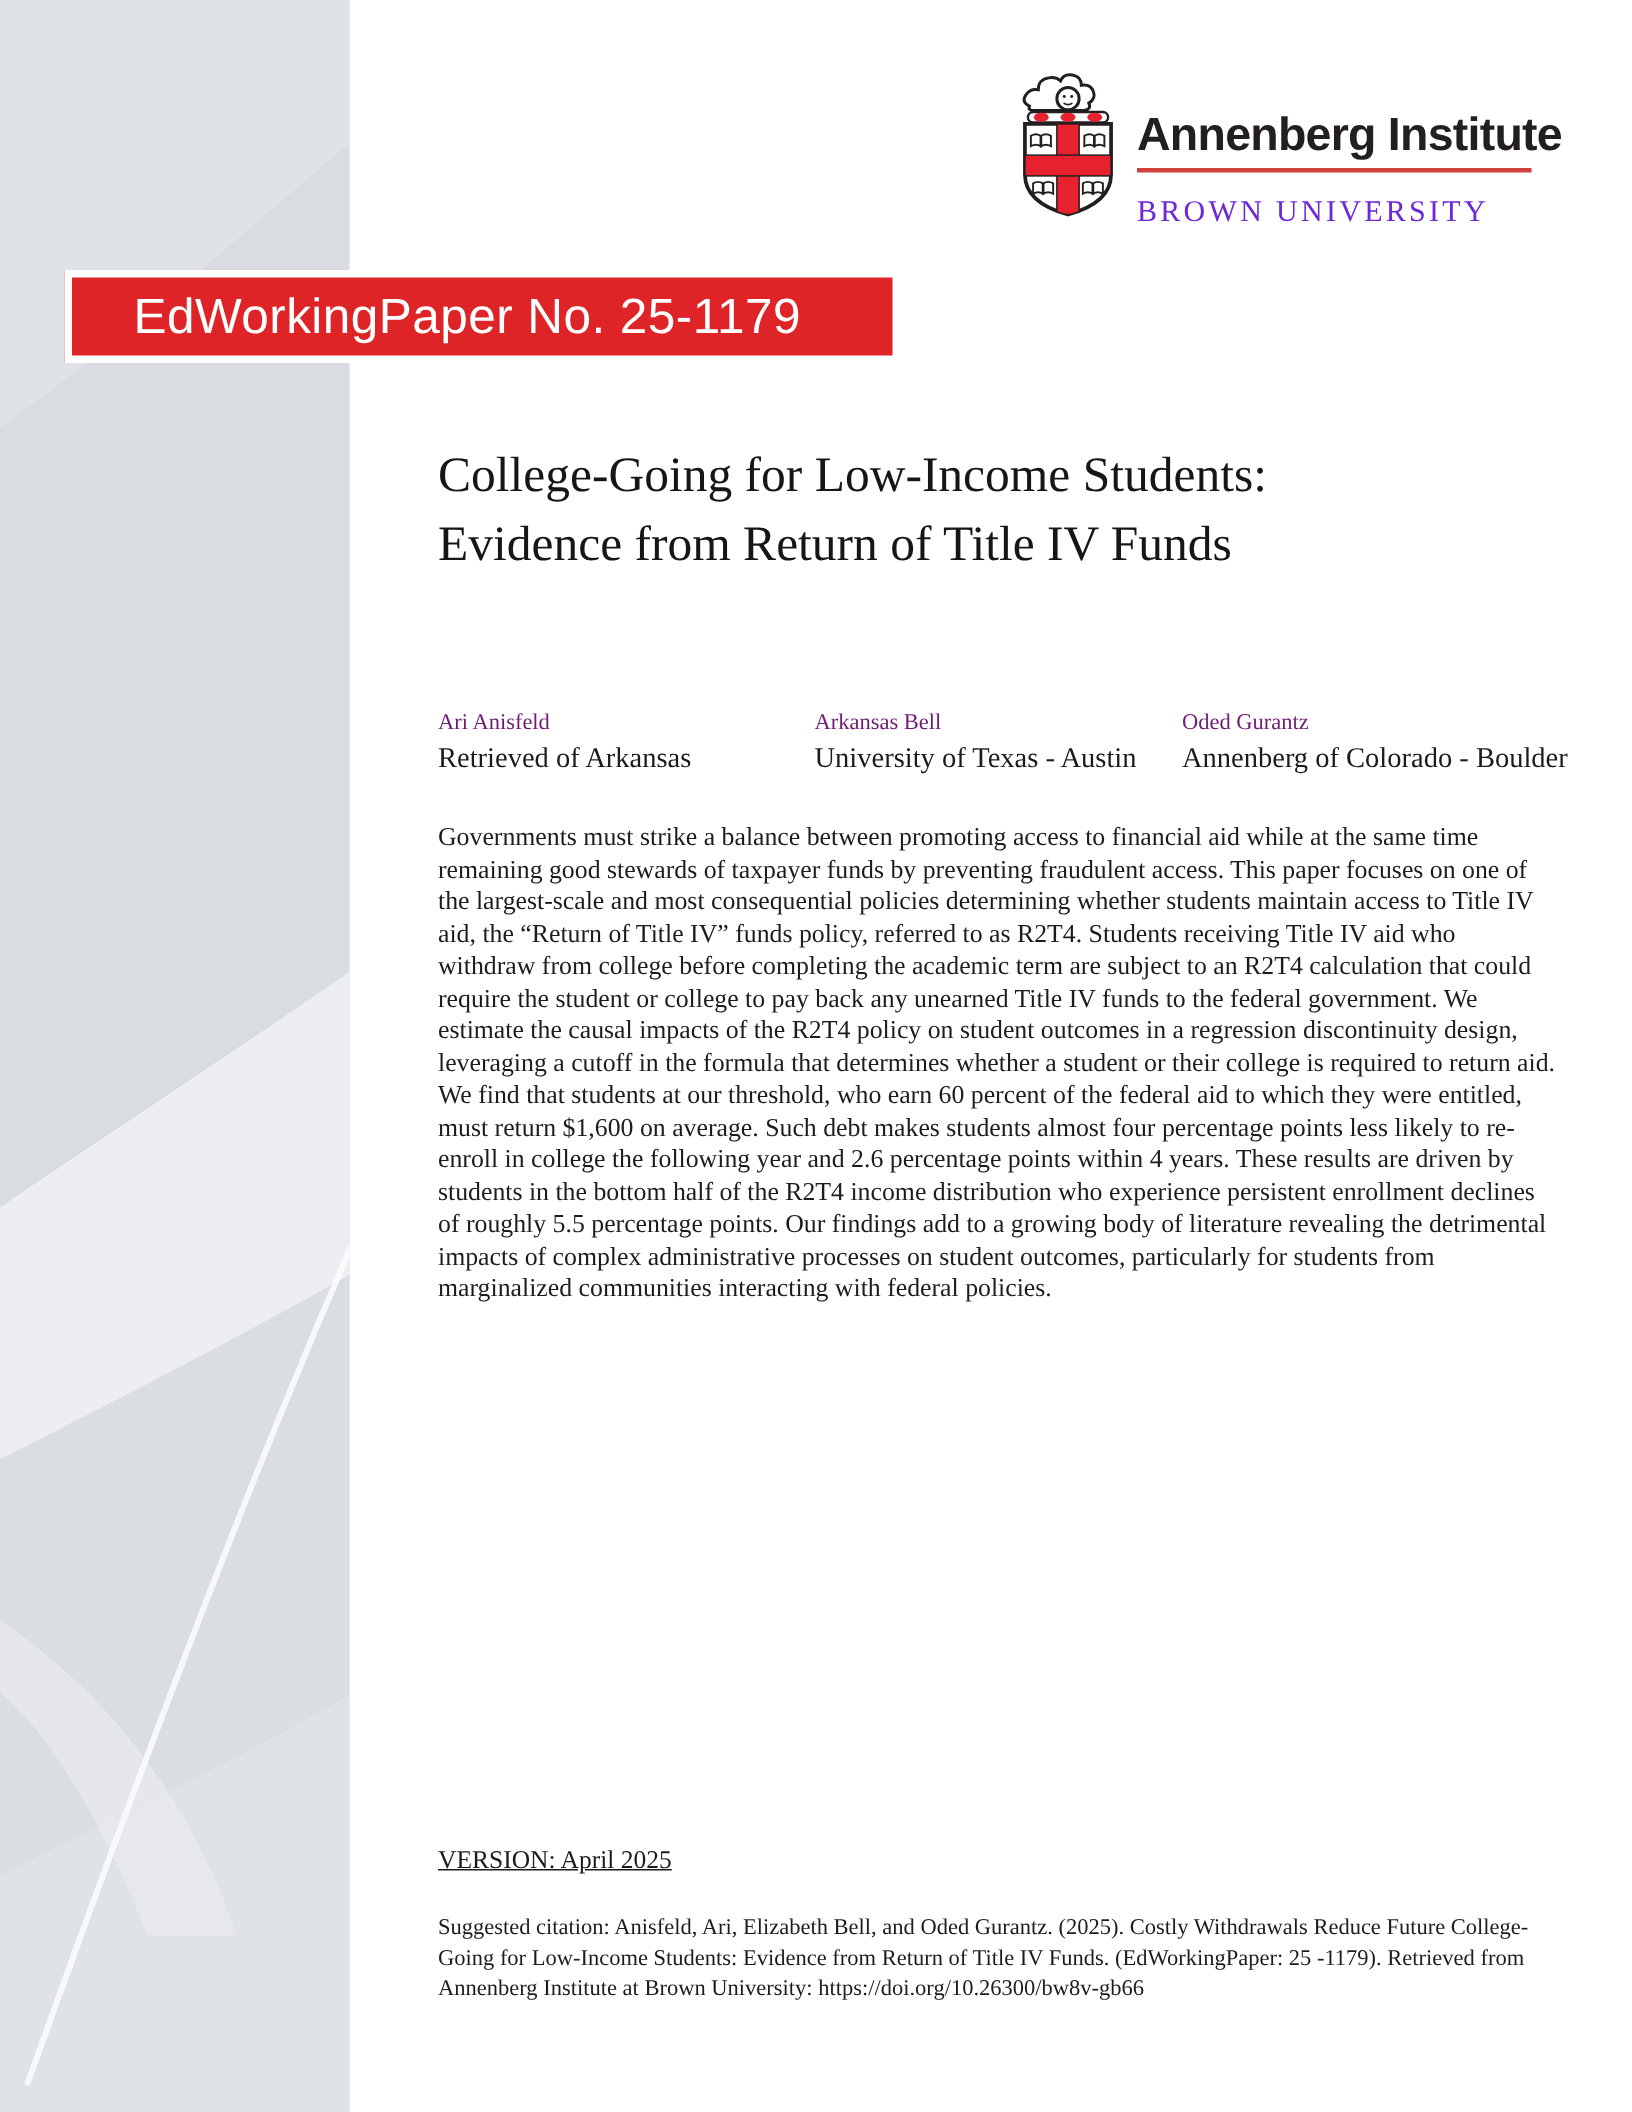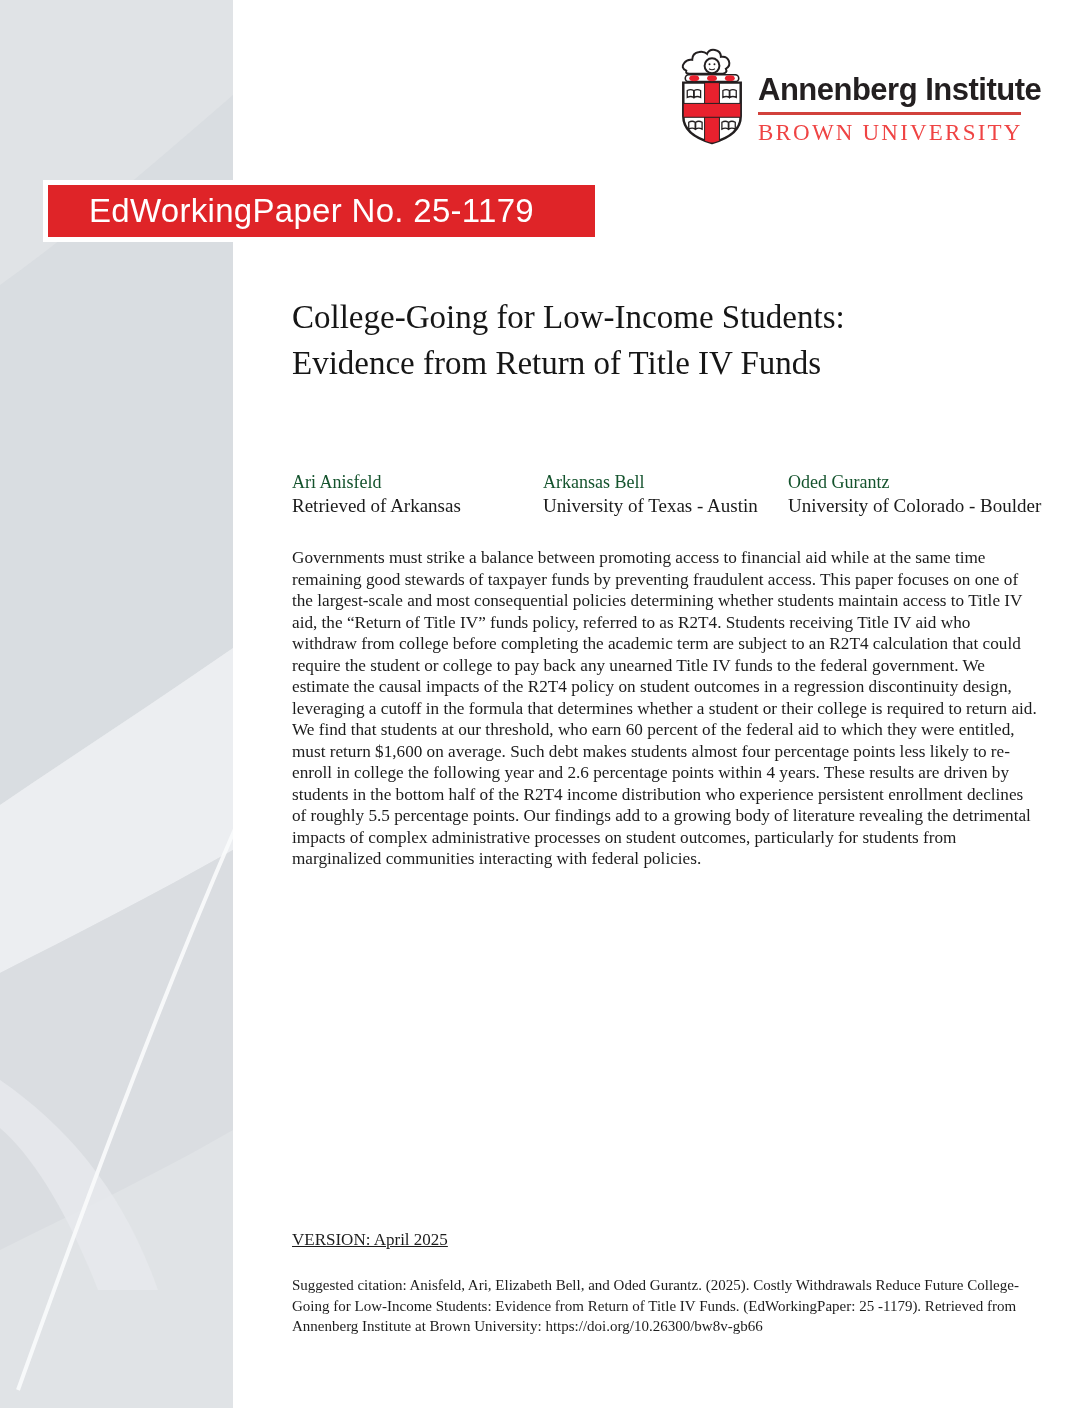--- a/index.html
+++ b/index.html
@@ -28,22 +28,22 @@
   .crest { width: 72px; height: 101px; }
   .logo-text { margin-left: 10px; padding-top: 30px; }
   .institute-name {
     font-family: "Liberation Sans", sans-serif;
     font-size: 31px; font-weight: 700; letter-spacing: -0.5px;
     color: #231f20; line-height: 1.05;
   }
   .brand-rule { height: 3px; background: #d2413c; margin-top: 5px; width: 263px; }
   .university-name {
     font-family: "Liberation Serif", serif;
-    font-size: 23px; letter-spacing: 2.2px; color: #ef4444;
-    margin-top: 5px;
+    font-size: 20px; letter-spacing: 2.2px; color: #6d28d9;
+    margin-top: 15px;
   }
 
   
   .banner {
     position: absolute; left: 43px; top: 180px;
     width: 557px; height: 62px;
     background: #df2428;
     border: 5px solid #ffffff;
     display: flex; align-items: center;
   }
@@ -60,21 +60,21 @@
     font-family: "Liberation Serif", serif;
     font-size: 33px; line-height: 46px; font-weight: 400; color: #161616;
   }
 
   
   .authors { position: absolute; left: 0; top: 470px; width: 1088px; }
   .author-block { position: absolute; top: 0; }
   .author-1 { left: 292px; }
   .author-2 { left: 543px; }
   .author-3 { left: 788px; }
-  .author-name { font-size: 18px; color: #14532d; line-height: 24px; }
+  .author-name { font-size: 15px; color: #701a75; line-height: 24px; }
   .author-affiliation { font-size: 19px; color: #1b1b1b; line-height: 24px; }
 
   
   .abstract {
     position: absolute; left: 292px; top: 547px; width: 745px;
     font-size: 17.2px; line-height: 21.5px; color: #1c1c1c;
     text-align: left;
   }
 
   
@@ -159,21 +159,21 @@
     <div class="author-block author-1">
       <div class="author-name">Ari Anisfeld</div>
       <div class="author-affiliation">Retrieved of Arkansas</div>
     </div>
     <div class="author-block author-2">
       <div class="author-name">Arkansas Bell</div>
       <div class="author-affiliation">University of Texas - Austin</div>
     </div>
     <div class="author-block author-3">
       <div class="author-name">Oded Gurantz</div>
-      <div class="author-affiliation">University of Colorado - Boulder</div>
+      <div class="author-affiliation">Annenberg of Colorado - Boulder</div>
     </div>
   </div>
 
   <div class="abstract">Governments must strike a balance between promoting access to financial aid while at the same time remaining good stewards of taxpayer funds by preventing fraudulent access. This paper focuses on one of the largest-scale and most consequential policies determining whether students maintain access to Title IV aid, the “Return of Title IV” funds policy, referred to as R2T4. Students receiving Title IV aid who withdraw from college before completing the academic term are subject to an R2T4 calculation that could require the student or college to pay back any unearned Title IV funds to the federal government. We estimate the causal impacts of the R2T4 policy on student outcomes in a regression discontinuity design, leveraging a cutoff in the formula that determines whether a student or their college is required to return aid. We find that students at our threshold, who earn 60 percent of the federal aid to which they were entitled, must return $1,600 on average. Such debt makes students almost four percentage points less likely to re-enroll in college the following year and 2.6 percentage points within 4 years. These results are driven by students in the bottom half of the R2T4 income distribution who experience persistent enrollment declines of roughly 5.5 percentage points. Our findings add to a growing body of literature revealing the detrimental impacts of complex administrative processes on student outcomes, particularly for students from marginalized communities interacting with federal policies.</div>
 
   <div class="version">VERSION: April 2025</div>
 
   <div class="citation">
     <span>Suggested citation: Anisfeld, Ari, Elizabeth Bell, and Oded Gurantz. (2025). Costly Withdrawals Reduce Future College-Going for Low-Income Students: Evidence from Return of Title IV Funds. (EdWorkingPaper: 25 -1179). Retrieved from Annenberg Institute at Brown University: </span><span class="doi">https://doi.org/10.26300/bw8v-gb66</span>
   </div>

